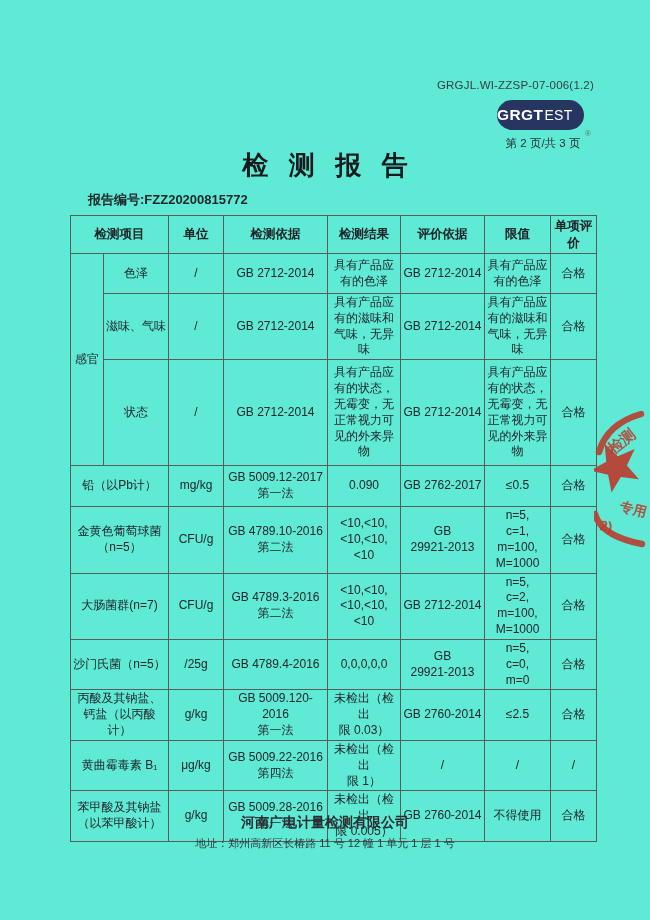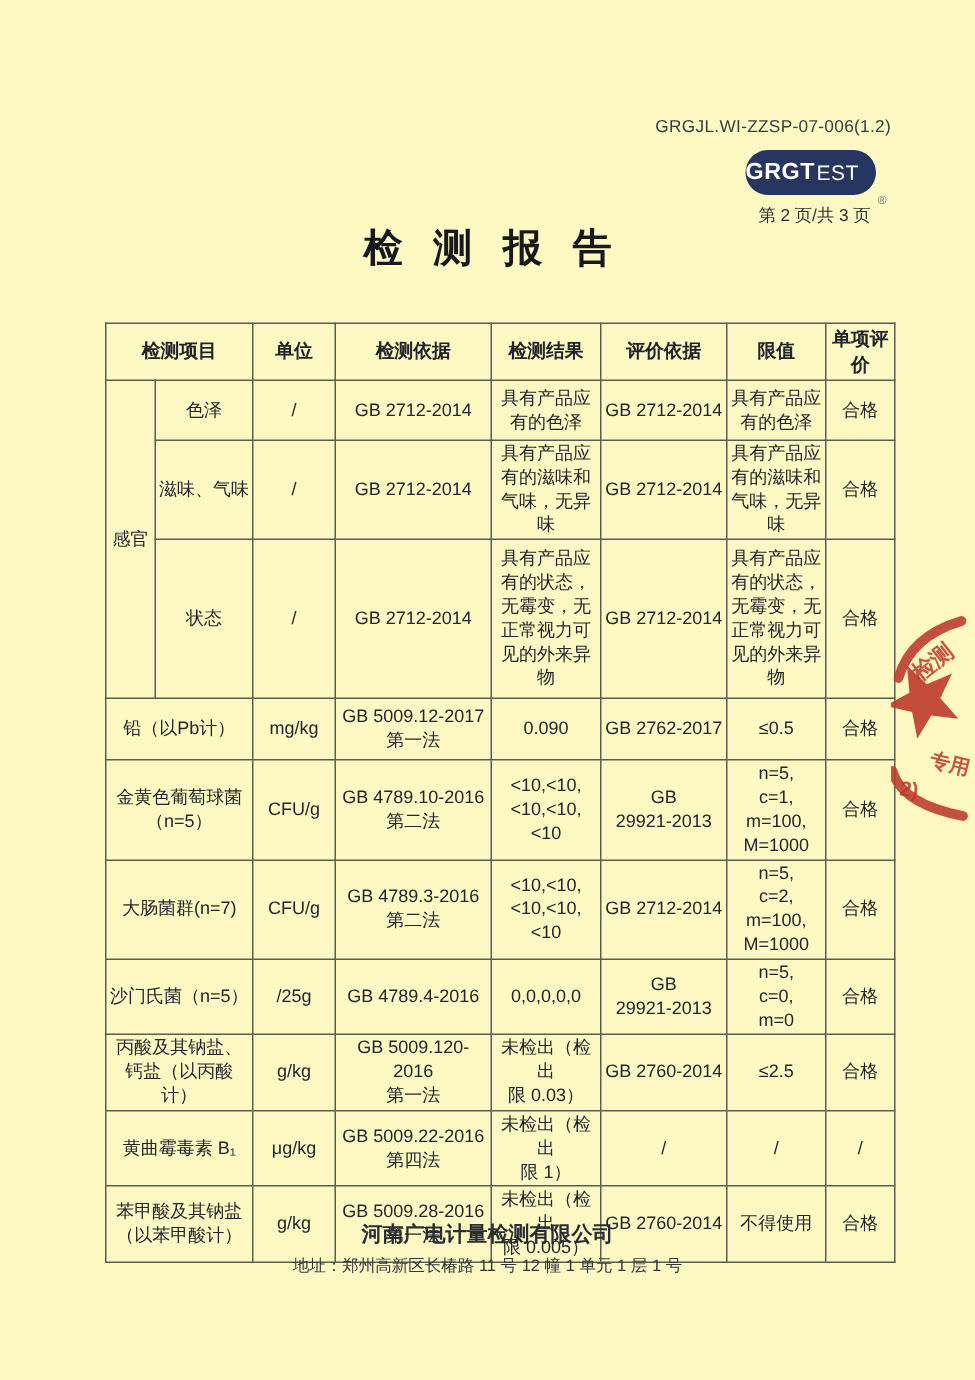--- a/index.html
+++ b/index.html
@@ -1,19 +1,19 @@
 <!DOCTYPE html>
 <html><head>
 <meta charset="utf-8">
 <style>
   html,body{margin:0;padding:0;}
   .page{
     position:relative;
     width:650px;height:920px;
-    background:#fef9c3;
+    background:#5eead4;
     overflow:hidden;
     font-family:"Liberation Sans", sans-serif;
     color:#23262b;
   }
   .doc-code{
     position:absolute; top:79px; right:56px;
     font-size:11.5px; color:#383c42; letter-spacing:.2px;
   }
   .logo{
     position:absolute; top:100px; left:497px;
@@ -86,20 +86,21 @@
   <div class="logo">
     <span class="b">GRGT</span>
       <span class="l">EST</span>
     <span class="reg">®</span>
   </div>
 
   <div class="page-indicator">第 2 页/共 3 页</div>
 
   <div class="title">检 测 报 告</div>
 
+  <div class="report-no">报告编号:FZZ20200815772</div>
 
   <table class="report">
     <colgroup>
       <col style="width:33px">
         <col style="width:65px">
         <col style="width:55px">
         <col style="width:104px">
       <col style="width:73px">
         <col style="width:84px">
         <col style="width:66px">

